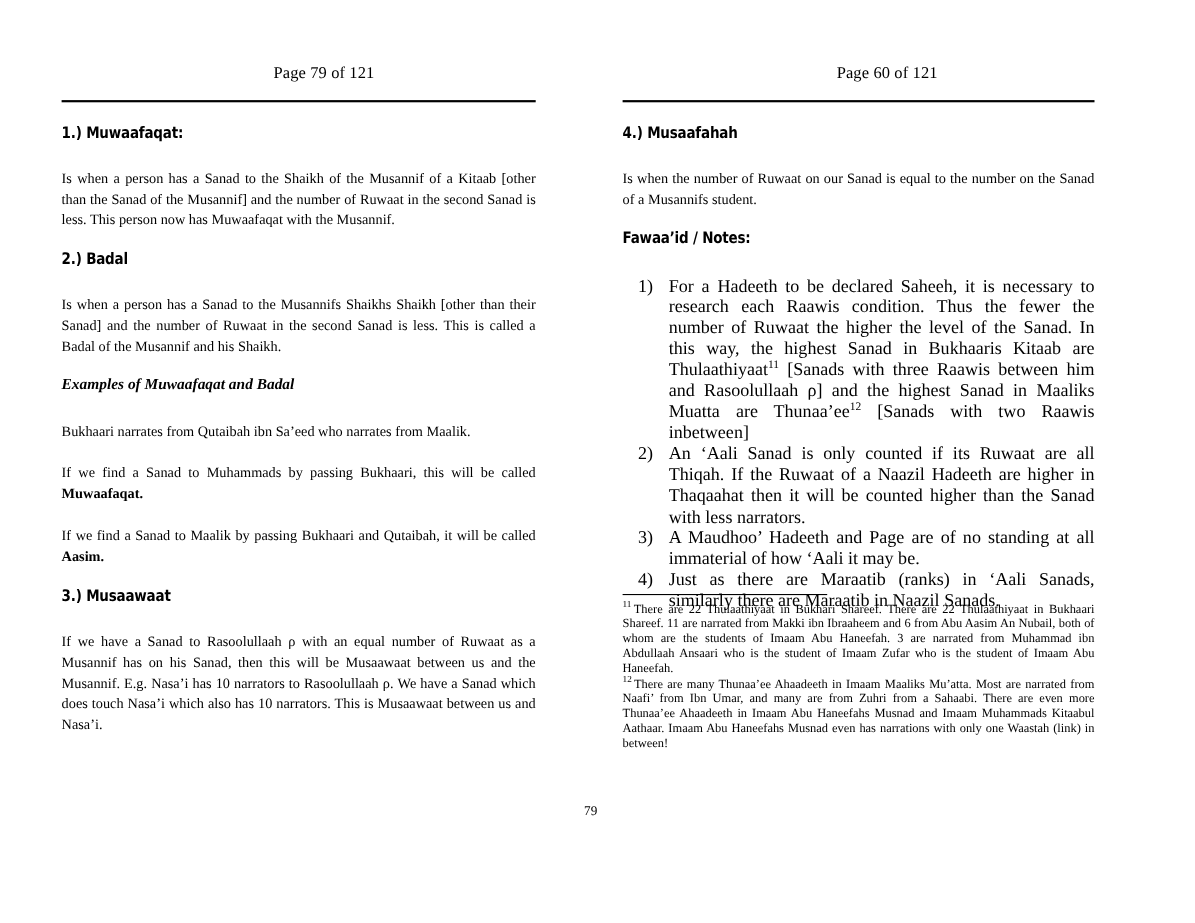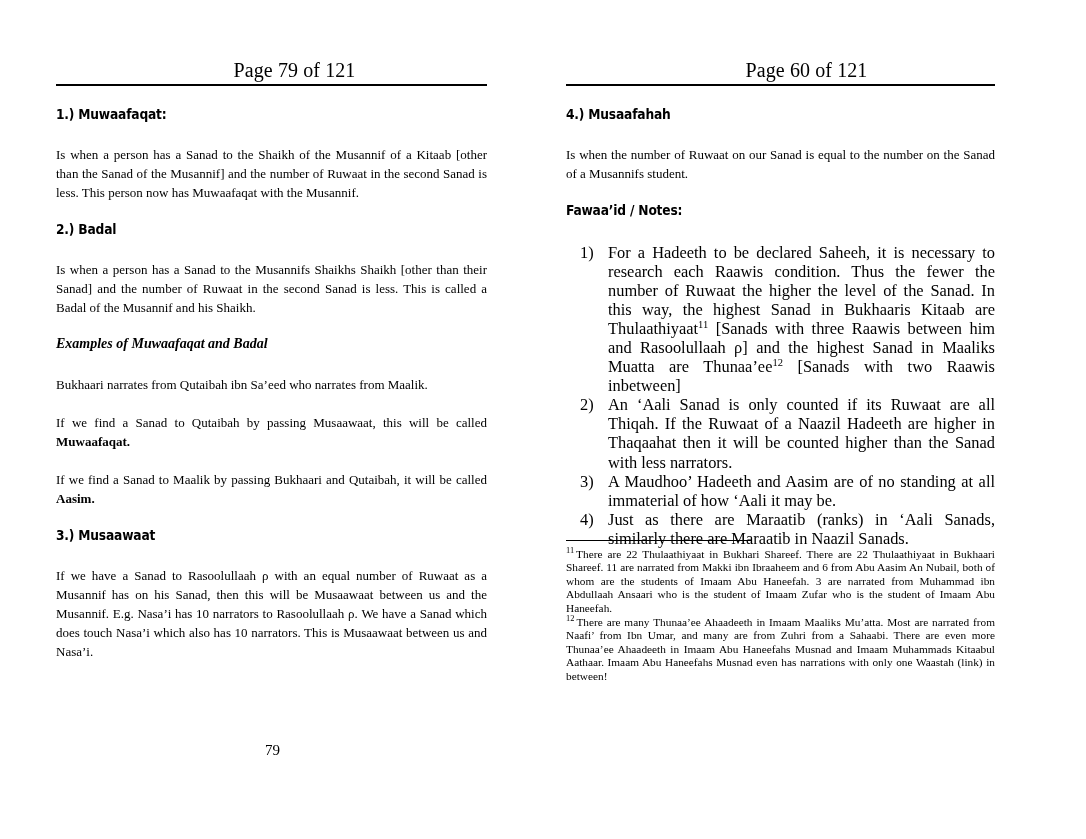--- a/index.html
+++ b/index.html
@@ -29,24 +29,24 @@
   .page-left {
     width: 543px;
     padding: 60px 56px 0 56px;
   }
   .page-right {
     width: 543px;
     padding: 60px 91px 0 23px;
   }
   
   .runhead {
-    font-size: 20px;
+    font-size: 15px;
     text-align: center;
     line-height: 1;
-    padding-bottom: 4px;
+    padding-bottom: 16px;
     letter-spacing: 0.1px;
   }
   .page-left .runhead { padding-left: 46px; }
   .page-right .runhead { padding-left: 52px; }
   .runrule {
     border-bottom: 2.6px solid #000;
     margin-bottom: 20px;
   }
   
   h2.sec {
@@ -139,23 +139,22 @@
     vertical-align: super;
     line-height: 0;
     margin-right: 2px;
   }
   
   .folio {
     position: absolute;
     left: 0;
     right: 0;
     top: 730px;
-    text-align: center;
-    font-size: 15px;
-    margin-top: 12px;
+    text-align: right;
+    font-size: 12px;
   }
   .page-left .folio { padding-left: 2px; }
   .page-right .folio { padding-left: 0; }
 </style>
 </head>
 <body>
 
 <div class="spread">
 
   <div class="page page-left">
@@ -168,21 +167,21 @@
     <p class="body">Is when a person has a Sanad to the Shaikh of the Musannif of a Kitaab [other than the Sanad of the Musannif] and the number of Ruwaat in the second Sanad is less. This person now has Muwaafaqat with the Musannif.</p>
 
     <h2 class="sec">2.) Badal</h2>
 
     <p class="body">Is when a person has a Sanad to the Musannifs Shaikhs Shaikh [other than their Sanad] and the number of Ruwaat in the second Sanad is less. This is called a Badal of the Musannif and his Shaikh.</p>
 
     <h3 class="exm">Examples of Muwaafaqat and Badal</h3>
 
     <p class="body">Bukhaari narrates from Qutaibah ibn Sa’eed who narrates from Maalik.</p>
 
-    <p class="body"><span>If we find a Sanad to Qutaibah by passing Musaawaat, this will be called </span><b>Muwaafaqat.</b></p>
+    <p class="body"><span>If we find a Sanad to Muhammads by passing Bukhaari, this will be called </span><b>Muwaafaqat.</b></p>
 
     <p class="body"><span>If we find a Sanad to Maalik by passing Bukhaari and Qutaibah, it will be called </span><b>Aasim.</b></p>
 
     <h2 class="sec">3.) Musaawaat</h2>
 
     <p class="body lastpara">If we have a Sanad to Rasoolullaah ρ with an equal number of Ruwaat as a Musannif has on his Sanad, then this will be Musaawaat between us and the Musannif. E.g. Nasa’i has 10 narrators to Rasoolullaah ρ. We have a Sanad which does touch Nasa’i which also has 10 narrators. This is Musaawaat between us and Nasa’i.</p>
 
     <div class="folio">79</div>
   </div>
 
@@ -198,21 +197,21 @@
     <h2 class="notes">Fawaa’id / Notes:</h2>
 
     <ol class="notes">
       <li>
         <span class="num">1)</span><span>For a Hadeeth to be declared Saheeh, it is necessary to research each Raawis condition. Thus the fewer the number of Ruwaat the higher the level of the Sanad. In this way, the highest Sanad in Bukhaaris Kitaab are Thulaathiyaat</span><sup class="fn">11</sup><span> [Sanads with three Raawis between him and Rasoolullaah ρ] and the highest Sanad in Maaliks Muatta are Thunaa’ee</span><sup class="fn">12</sup><span> [Sanads with two Raawis inbetween]</span>
       </li>
       <li>
         <span class="num">2)</span><span>An ‘Aali Sanad is only counted if its Ruwaat are all Thiqah. If the Ruwaat of a Naazil Hadeeth are higher in Thaqaahat then it will be counted higher than the Sanad with less narrators.</span>
       </li>
       <li>
-        <span class="num">3)</span><span>A Maudhoo’ Hadeeth and Aasim are of no standing at all immaterial of how ‘Aali it may be.</span>
+        <span class="num">3)</span><span>A Maudhoo’ Hadeeth and Page are of no standing at all immaterial of how ‘Aali it may be.</span>
       </li>
       <li>
         <span class="num">4)</span><span>Just as there are Maraatib (ranks) in ‘Aali Sanads, similarly there are Maraatib in Naazil Sanads.</span>
       </li>
     </ol>
 
     <div class="fnblock">
       <div class="fnrule"></div>
       <p class="fnitem"><sup>11</sup><span>There are 22 Thulaathiyaat in Bukhari Shareef. There are 22 Thulaathiyaat in Bukhaari Shareef. 11 are narrated from Makki ibn Ibraaheem and 6 from Abu Aasim An Nubail, both of whom are the students of Imaam Abu Haneefah. 3 are narrated from Muhammad ibn Abdullaah Ansaari who is the student of Imaam Zufar who is the student of Imaam Abu Haneefah.</span></p>
       <p class="fnitem"><sup>12</sup><span>There are many Thunaa’ee Ahaadeeth in Imaam Maaliks Mu’atta. Most are narrated from Naafi’ from Ibn Umar, and many are from Zuhri from a Sahaabi. There are even more Thunaa’ee Ahaadeeth in Imaam Abu Haneefahs Musnad and Imaam Muhammads Kitaabul Aathaar. Imaam Abu Haneefahs Musnad even has narrations with only one Waastah (link) in between!</span></p>

